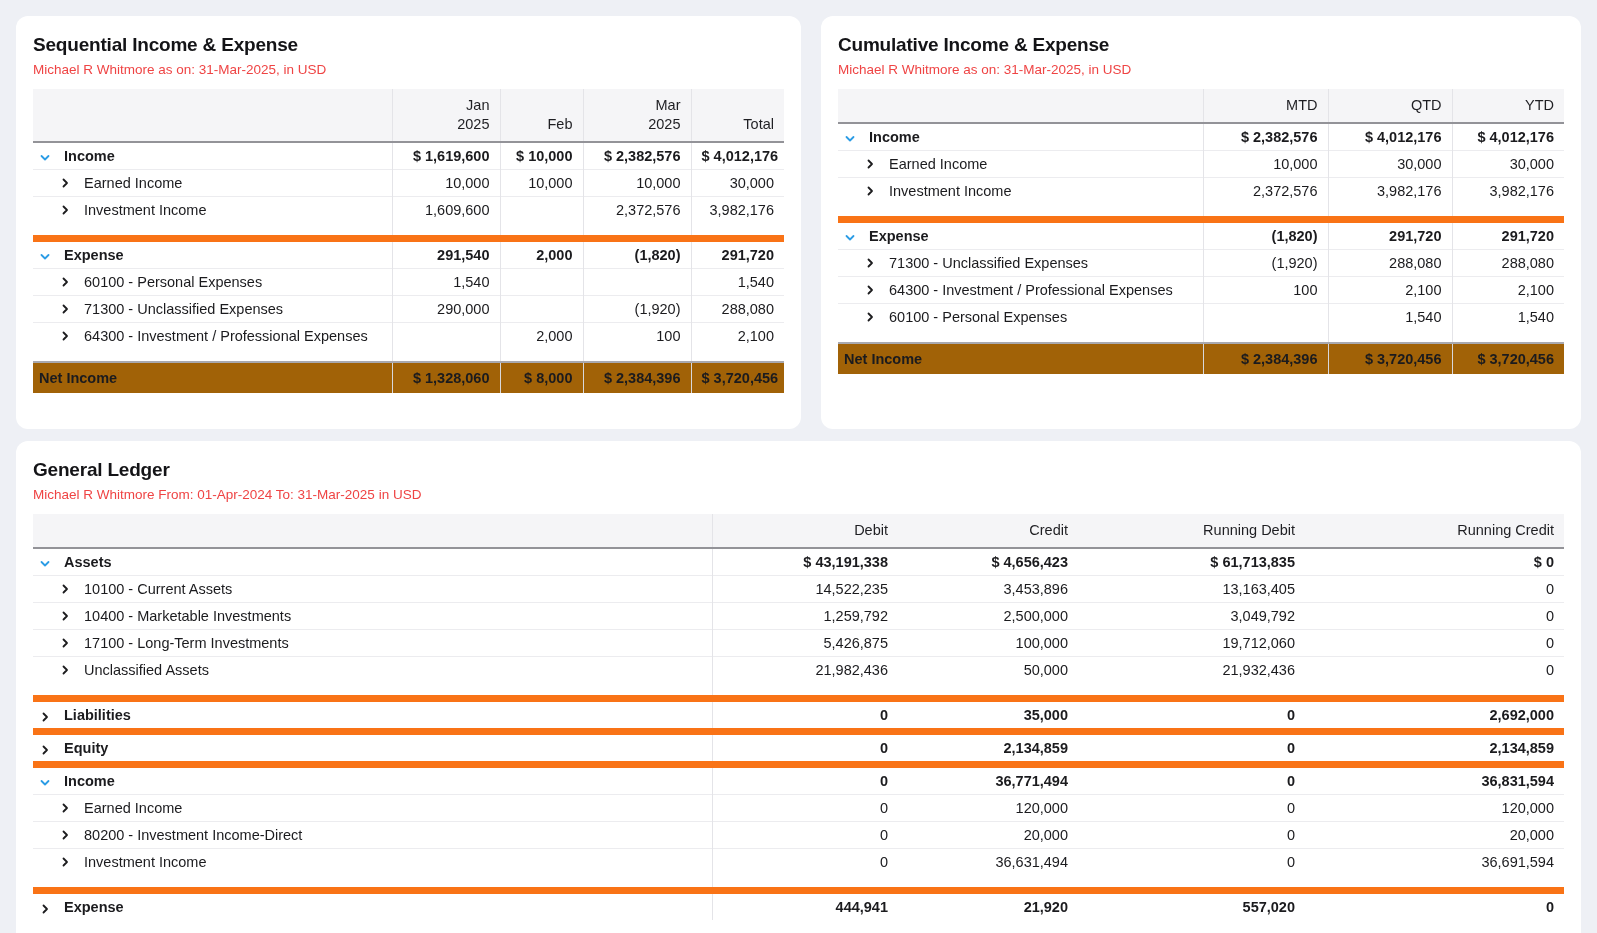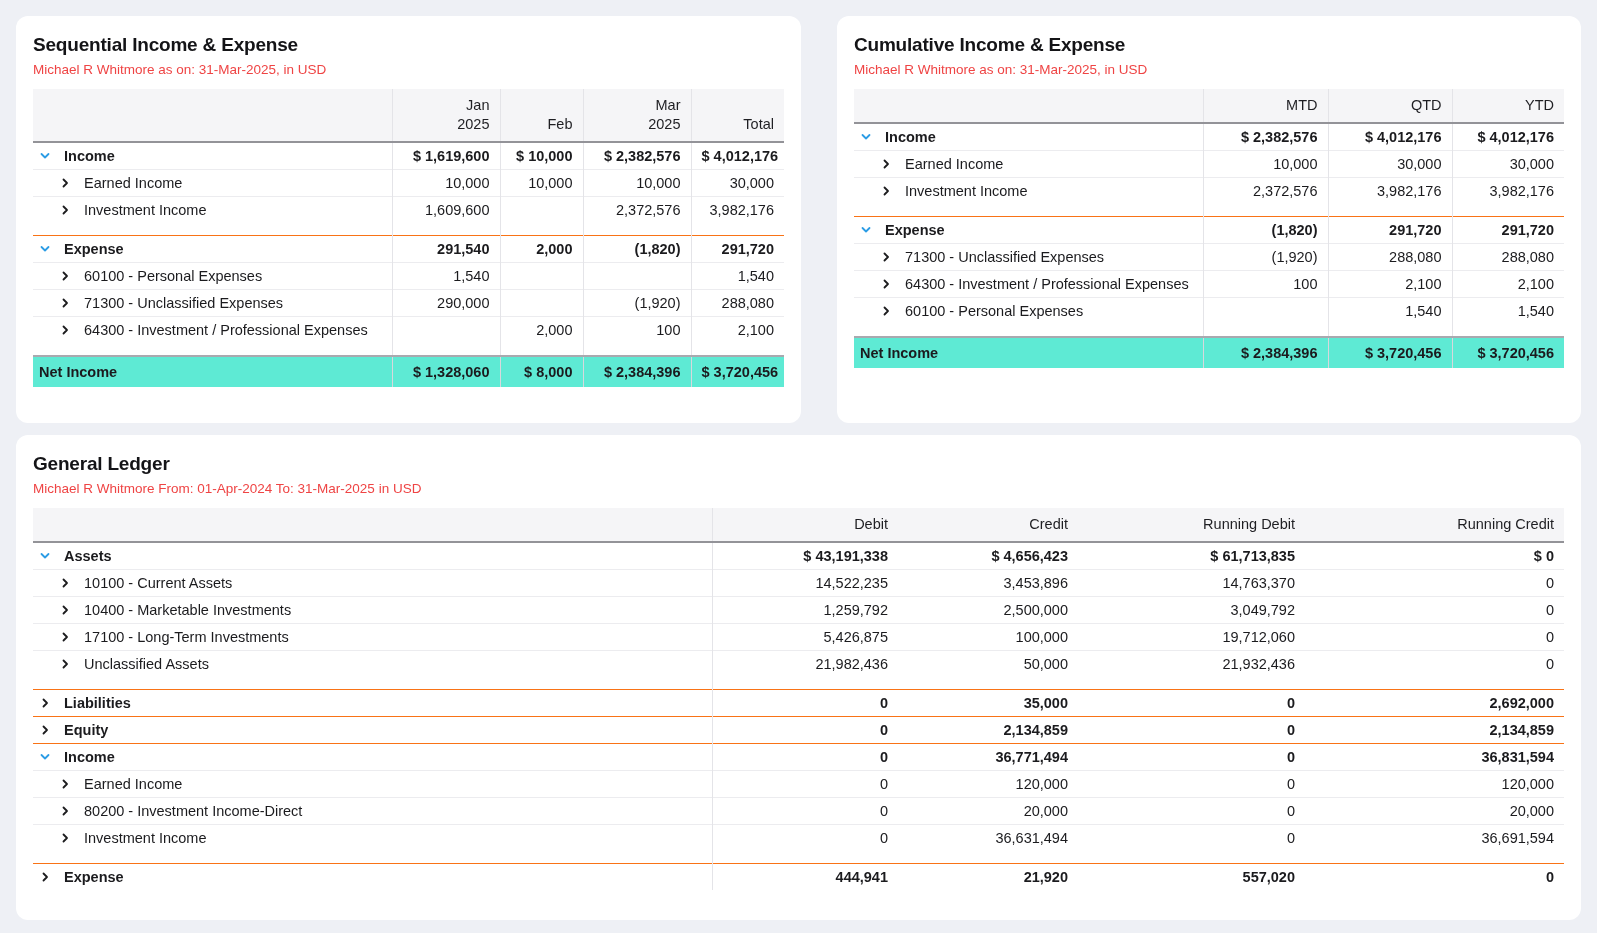--- a/index.html
+++ b/index.html
@@ -8,21 +8,21 @@
     width:1597px; height:933px;
     background:#eef0f5;
     font-family:"Liberation Sans", sans-serif;
     padding:16px;
     overflow:hidden;
     color:#1b1b1e;
   }
   .top-row {
     display:grid;
     grid-template-columns:785px 1fr;
-    gap:36px;
+    gap:20px;
     margin-bottom:12px;
   }
   .panel {
     background:#ffffff;
     border-radius:12px;
     padding:16px 17px 36px 17px;
   }
   .panel-gl { padding-bottom:30px; }
   h2.title {
     font-size:19px;
@@ -55,32 +55,32 @@
   }
   thead th.label-col { text-align:left; }
   td.num {
     text-align:right;
     padding:5px 10px;
     white-space:nowrap;
   }
   td.label-cell { padding:5px 0; }
   tbody tr td { border-top:1px solid #ececef; }
   tbody tr:first-child td { border-top:none; }
-  tbody tr.group td { border-top:1px solid #f97316; font-weight:700; }
+  tbody tr.group td { border-top:7px solid #f97316; font-weight:700; }
   tbody tr:first-child.group td { border-top:none; }
   tbody tr.section-end td { padding-bottom:17px;margin-top:8px; }
   tfoot td {
-    background:#5eead4;
+    background:#a16207;
     border-top:2px solid #a9a9af;
     font-weight:700;
     padding:7px 10px;
   }
   tfoot td.footer-label { padding-left:6px; text-align:left; }
   .label-inner { display:flex; align-items:center; gap:13px; }
-  .label-inner.lvl0 { padding-left:6px; }
+  .label-inner.lvl0 { padding-left:6px;align-items:flex-end; }
   .label-inner.lvl1 { padding-left:26px; }
   .chev { display:inline-flex; width:12px; height:12px; flex:0 0 12px; cursor:pointer; }
   
   .panel-seq col.c1{width:108px} .panel-seq col.c2{width:83px}
   .panel-seq col.c3{width:108px} .panel-seq col.c4{width:93px}
   .panel-cum col.c1{width:125px} .panel-cum col.c2{width:124px} .panel-cum col.c3{width:112px}
   .panel-gl col.c1{width:186px} .panel-gl col.c2{width:180px}
   .panel-gl col.c3{width:227px} .panel-gl col.c4{width:259px}
   
   .panel-seq thead th:not(:first-child), .panel-seq tbody td:not(:first-child),
@@ -422,21 +422,21 @@
               <span class="chev">
                 <svg width="12" height="12" viewBox="0 0 12 12">
                   <path d="M4.5 2.5 L8 6 L4.5 9.5" fill="none" stroke="#1c1c1e" stroke-width="1.8" stroke-linecap="round" stroke-linejoin="round"></path>
                 </svg>
               </span>
               <span>10100 - Current Assets</span>
             </div>
           </td>
           <td class="num">14,522,235</td>
           <td class="num">3,453,896</td>
-          <td class="num">14,763,370</td>
+          <td class="num">13,163,405</td>
           <td class="num">0</td>
         </tr>
         <tr class="row child">
           <td class="label-cell">
             <div class="label-inner lvl1">
               <span class="chev">
                 <svg width="12" height="12" viewBox="0 0 12 12">
                   <path d="M4.5 2.5 L8 6 L4.5 9.5" fill="none" stroke="#1c1c1e" stroke-width="1.8" stroke-linecap="round" stroke-linejoin="round"></path>
                 </svg>
               </span>

